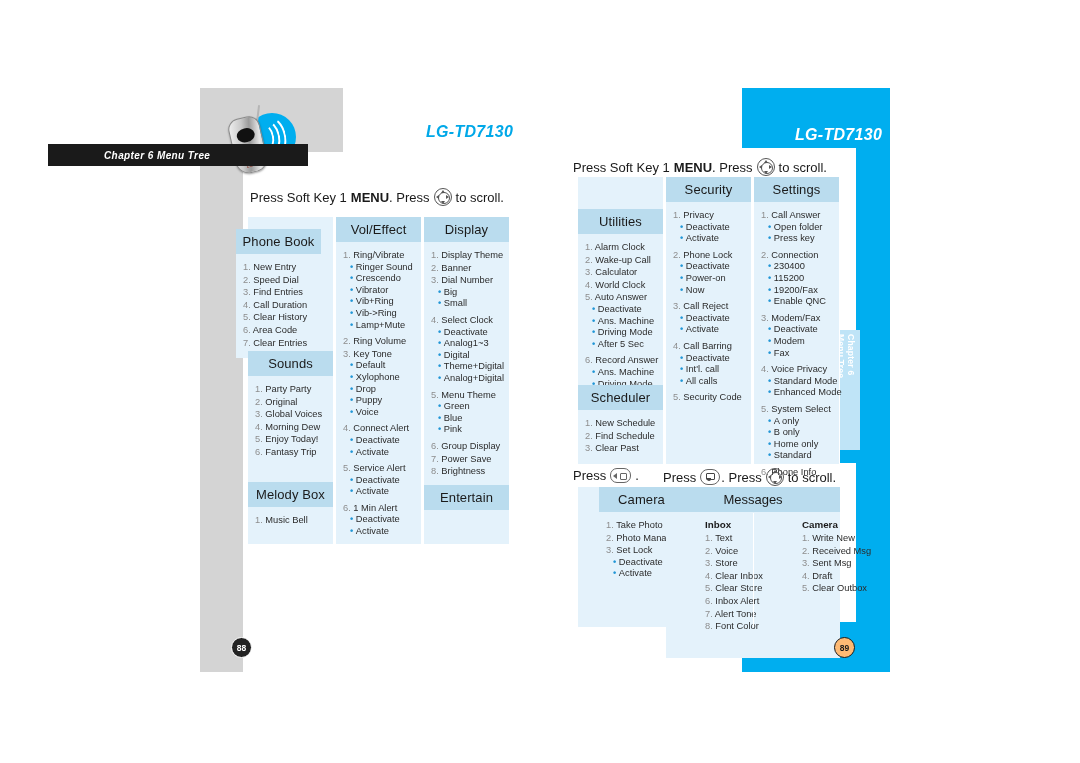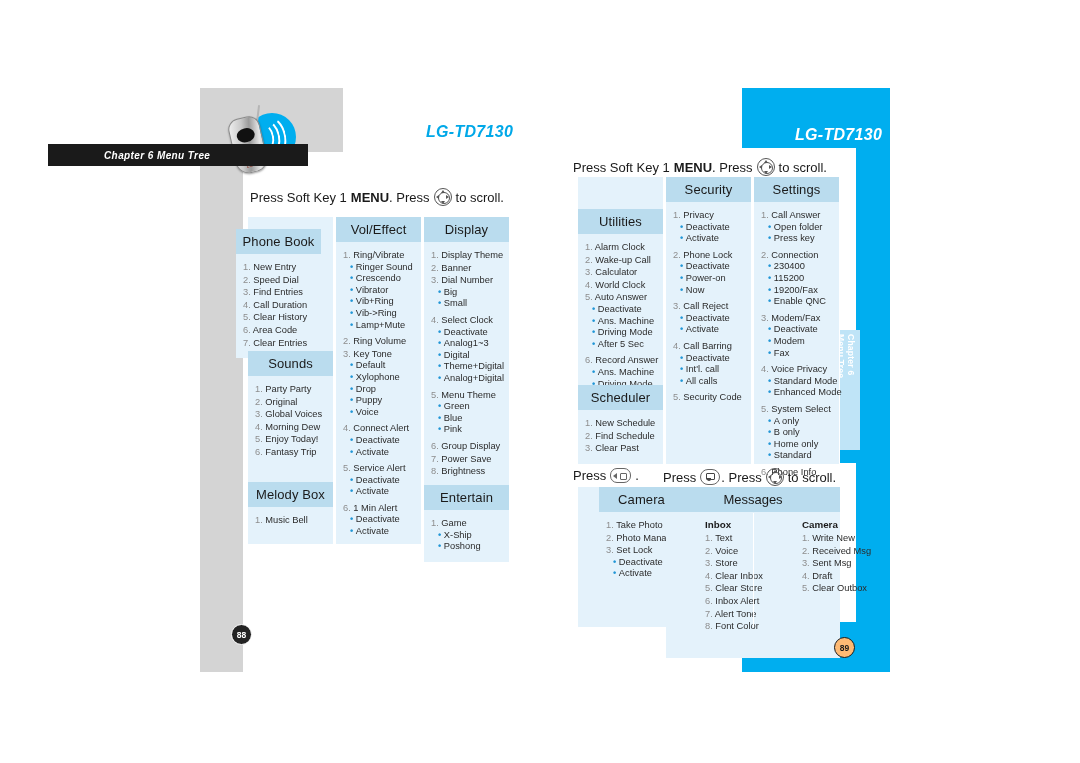--- a/index.html
+++ b/index.html
@@ -300,21 +300,21 @@
     width: 19px; height: 19px;
     border-radius: 50%;
     font-size: 8.5px;
     font-weight: bold;
     display: flex;
     align-items: center;
     justify-content: center;
     border: 1.4px solid #ffffff;
   }
   #pagenum-left {
-    left: 231px; top: 624px;
+    left: 231px; top: 637px;
     background: #232323;
     color: #ffffff;
   }
   #pagenum-right {
     left: 834px; top: 637px;
     background: #fdba74;
     color: #1a1a1a;
     border: 1.4px solid #1a1a1a;
   }
   #right-cyan-top {
@@ -552,25 +552,20 @@
       <div class="sub"><span class="dot">• </span><span>Blue</span></div>
       <div class="sub"><span class="dot">• </span><span>Pink</span></div>
       <div class="gap"></div>
       <div class="itm"><span class="num">6. </span><span>Group Display</span></div>
       <div class="itm"><span class="num">7. </span><span>Power Save</span></div>
       <div class="itm"><span class="num">8. </span><span>Brightness</span></div>
     </div>
 </div>
 <div class="col" id="col-entertain">
   <div class="col-head">Entertain</div>
-  <div class="col-body">
-      <div class="itm"><span class="num">1. </span><span>Game</span></div>
-      <div class="sub"><span class="dot">• </span><span>X-Ship</span></div>
-      <div class="sub"><span class="dot">• </span><span>Poshong</span></div>
-    </div>
 </div>
 
 <div class="pagenum" id="pagenum-left">88</div>
 
 <div id="right-cyan-top"></div>
 <div id="right-cyan-side"></div>
 <div id="right-cyan-bottom"></div>
 <div id="right-white"></div>
 <div id="right-col-bg-1"></div>
 

